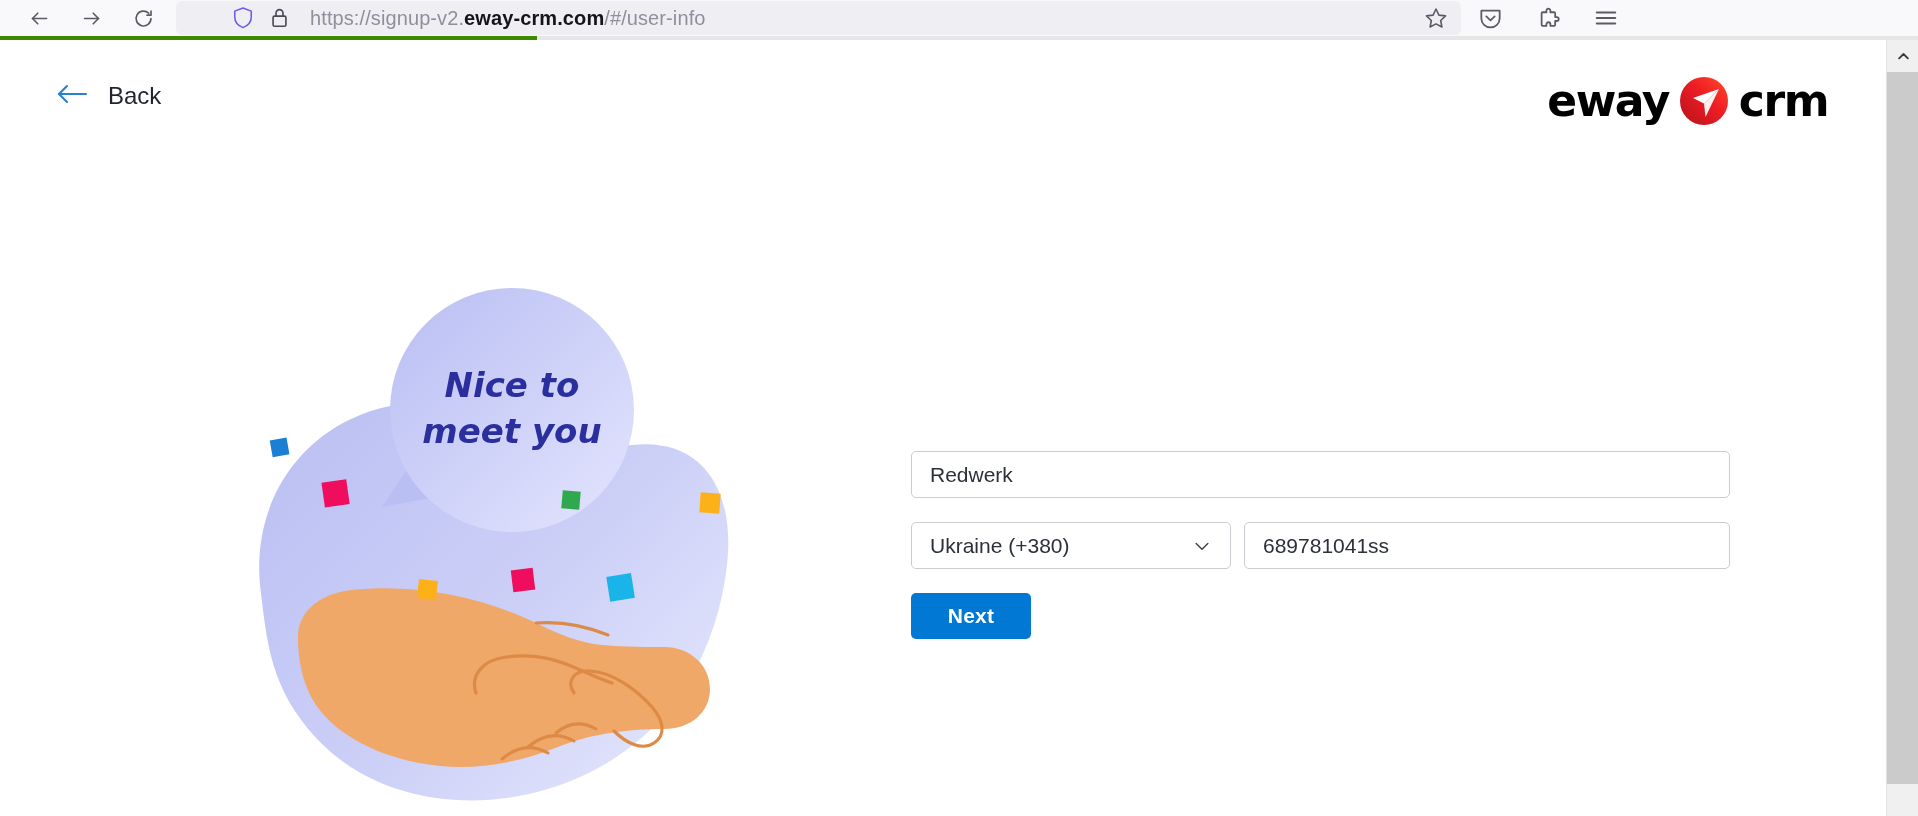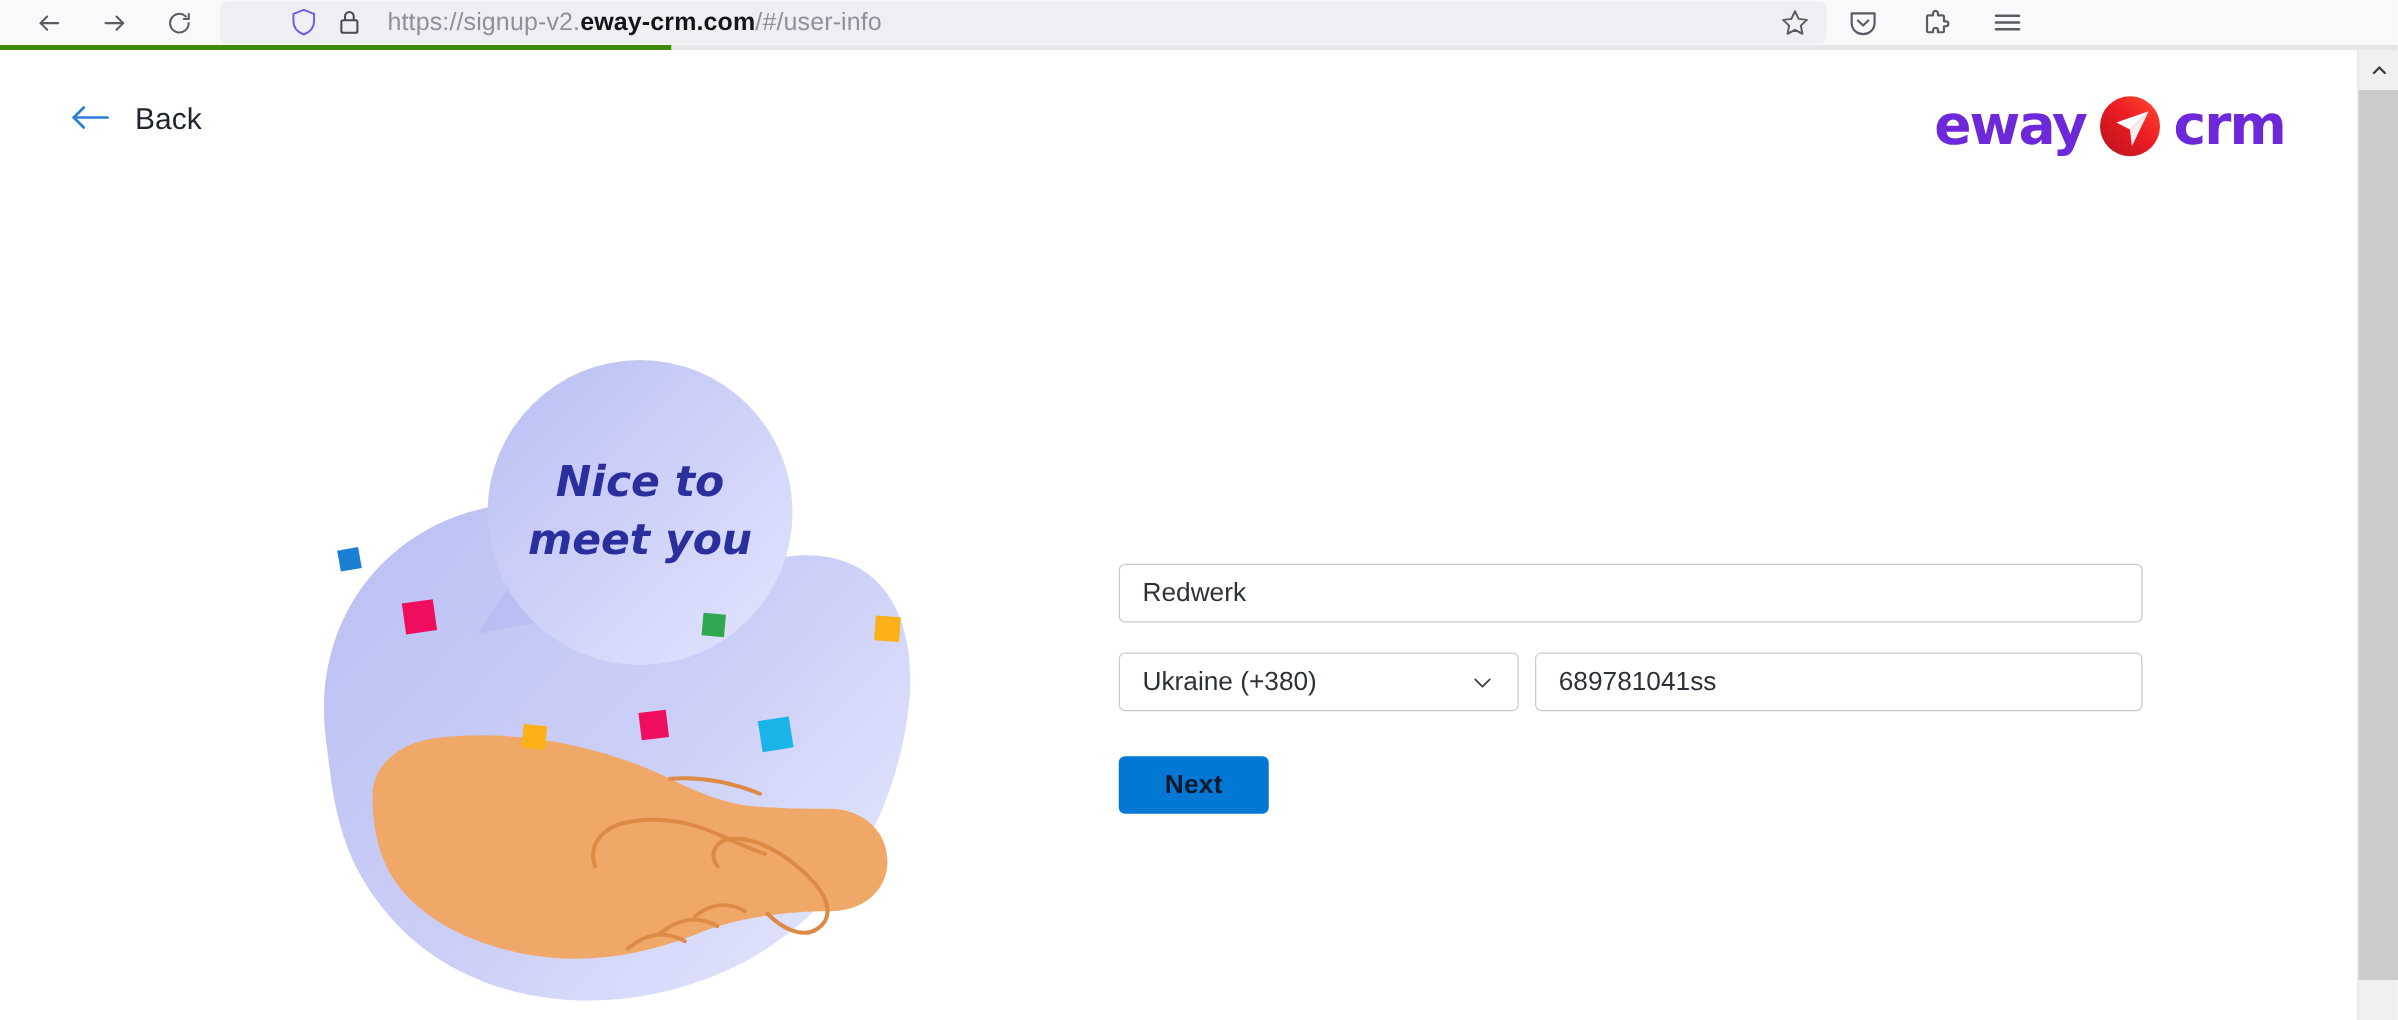--- a/index.html
+++ b/index.html
@@ -140,33 +140,34 @@
     position: absolute;
     right: 58px; top: 36px;
     display: flex;
     align-items: center;
     gap: 10px;
   }
   .logo-word {
     font-family: "DejaVu Sans", sans-serif;
     font-size: 44px;
     font-weight: bold;
-    color: #6d28d9;
+    color: #000000;
     letter-spacing: -1.5px;
     line-height: 1;
   }
   .logo-mark { width: 50px; height: 50px; flex: 0 0 auto; }
 
   
   .content {
     position: absolute;
     top: 120px; left: 0;
     width: 1886px;
     height: 656px;
     display: flex;
+    gap: 16px;
   }
 
   .illustration-col {
     width: 895px;
     position: relative;
     flex: 0 0 auto;
   }
   .illustration {
     position: absolute;
     left: 240px;
@@ -215,25 +216,25 @@
   .select-country {
     width: 320px;
     position: relative;
     cursor: pointer;
     justify-content: space-between;
   }
   .select-country .chevron { color: #3b4149; display:flex; }
   .field-phone { width: 486px; }
 
   .next-button {
-    margin-top: 36px;
+    margin-top: 24px;
     width: 120px;
     height: 46px;
     background: #0078d4;
-    color: #0f172a;
+    color: #ffffff;
     border: none;
     border-radius: 5px;
     font-size: 21px;
     font-weight: bold;
     font-family: "Liberation Sans", sans-serif;
     cursor: pointer;
     letter-spacing: 0.2px;
   }
 
   

